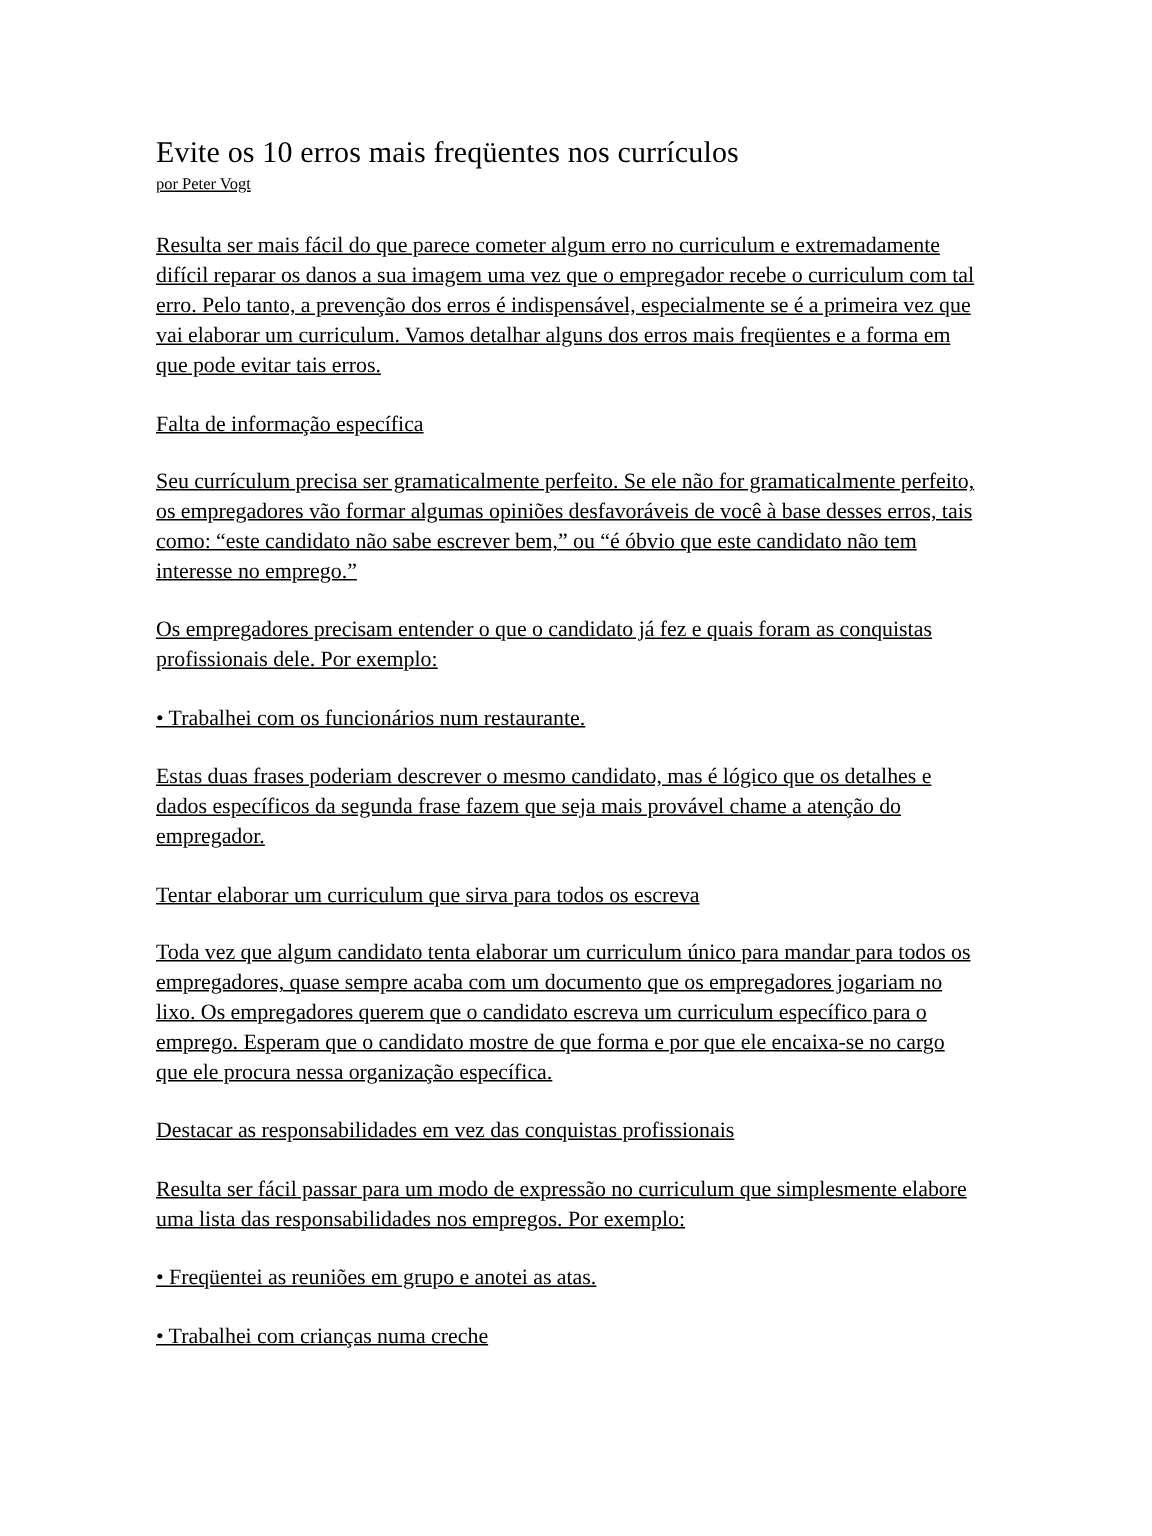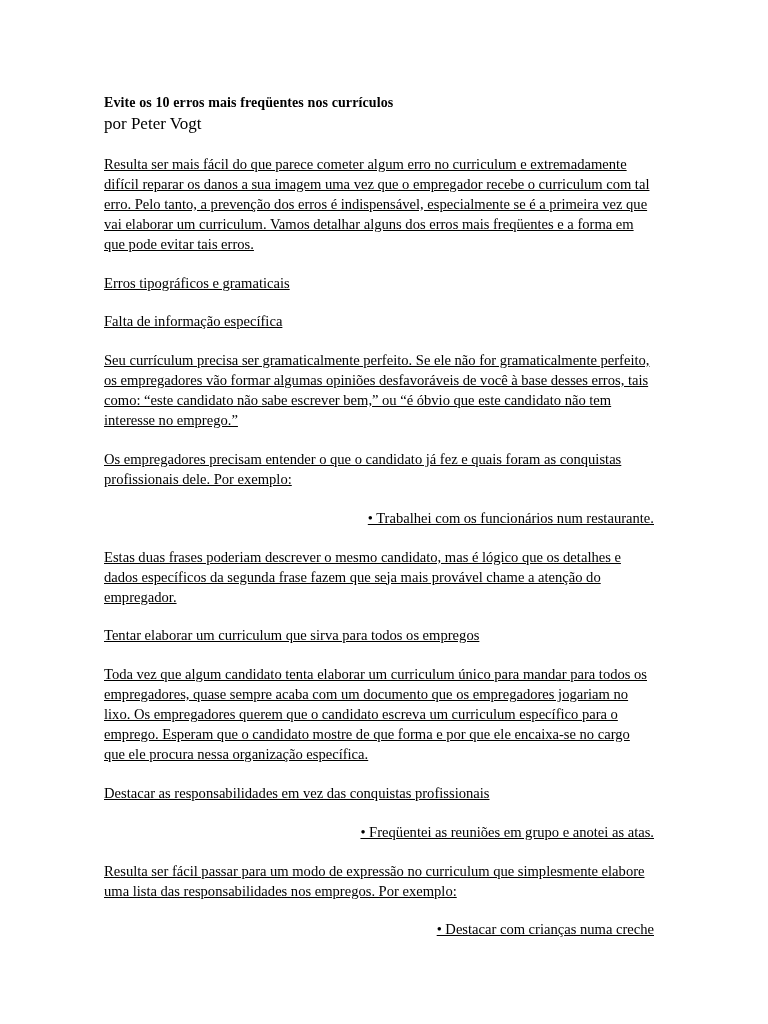--- a/index.html
+++ b/index.html
@@ -27,87 +27,86 @@
   }
 
   .doc-body {
     position: absolute;
     left: 104px;
     top: 92px;
     width: 550px;
   }
 
   .doc-title {
-    font-size: 14px;
-    font-weight: bold;
+    font-size: 20px;
+    font-weight: normal;
     line-height: 21px;
     letter-spacing: 0.1px;
     margin: 0 0 1px 0;
     white-space: nowrap;
   }
 
   .doc-byline {
-    font-size: 17px;
+    font-size: 11px;
     line-height: 19px;
     margin: 0 0 22px 0;
+    text-decoration: underline;
   }
 
   .para {
     font-size: 14.6px;
     line-height: 19.9px;
     margin: 0 0 19px 0;
     text-align: left;
     word-spacing: -0.1px;
     text-decoration: underline;
   }
 
   .para.heading-line {
     margin-bottom: 19px;
   }
 
   .para.bullet {
     margin-bottom: 19px;
-    text-align: right;
   }
 
   .para.last {
     margin-bottom: 0;
   }
 </style>
 </head>
 <body>
 
 <div class="page">
   <div class="doc-body">
 
     <h1 class="doc-title">Evite os 10 erros mais freqüentes nos currículos</h1>
 
     <div class="doc-byline">por Peter Vogt</div>
 
     <div class="para">Resulta ser mais fácil do que parece cometer algum erro no curriculum e extremadamente difícil reparar os danos a sua imagem uma vez que o empregador recebe o curriculum com tal erro. Pelo tanto, a prevenção dos erros é indispensável, especialmente se é a primeira vez que vai elaborar um curriculum. Vamos detalhar alguns dos erros mais freqüentes e a forma em que pode evitar tais erros.</div>
 
-    <div class="para heading-line">Erros tipográficos e gramaticais</div>
 
     <div class="para heading-line">Falta de informação específica</div>
 
     <div class="para">Seu currículum precisa ser gramaticalmente perfeito. Se ele não for gramaticalmente perfeito, os empregadores vão formar algumas opiniões desfavoráveis de você à base desses erros, tais como: “este candidato não sabe escrever bem,” ou “é óbvio que este candidato não tem interesse no emprego.”</div>
 
     <div class="para">Os empregadores precisam entender o que o candidato já fez e quais foram as conquistas profissionais dele. Por exemplo:</div>
 
     <div class="para bullet">• Trabalhei com os funcionários num restaurante.</div>
 
 
     <div class="para">Estas duas frases poderiam descrever o mesmo candidato, mas é lógico que os detalhes e dados específicos da segunda frase fazem que seja mais provável chame a atenção do empregador.</div>
 
-    <div class="para heading-line">Tentar elaborar um curriculum que sirva para todos os empregos</div>
+    <div class="para heading-line">Tentar elaborar um curriculum que sirva para todos os escreva</div>
 
     <div class="para">Toda vez que algum candidato tenta elaborar um curriculum único para mandar para todos os empregadores, quase sempre acaba com um documento que os empregadores jogariam no lixo. Os empregadores querem que o candidato escreva um curriculum específico para o emprego. Esperam que o candidato mostre de que forma e por que ele encaixa-se no cargo que ele procura nessa organização específica.</div>
 
     <div class="para heading-line">Destacar as responsabilidades em vez das conquistas profissionais</div>
 
+    <div class="para">Resulta ser fácil passar para um modo de expressão no curriculum que simplesmente elabore uma lista das responsabilidades nos empregos. Por exemplo:</div>
+
     <div class="para bullet">• Freqüentei as reuniões em grupo e anotei as atas.</div>
 
-    <div class="para">Resulta ser fácil passar para um modo de expressão no curriculum que simplesmente elabore uma lista das responsabilidades nos empregos. Por exemplo:</div>
-
-    <div class="para bullet last">• Destacar com crianças numa creche</div>
+    <div class="para bullet last">• Trabalhei com crianças numa creche</div>
 
   </div>
 </div>
 
 </body></html>

